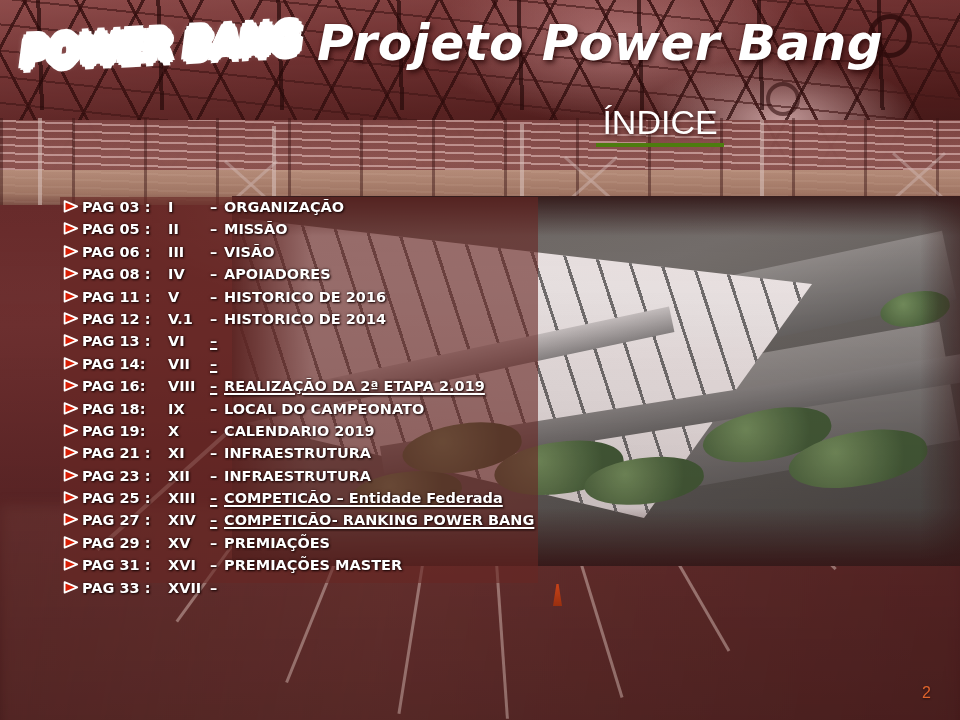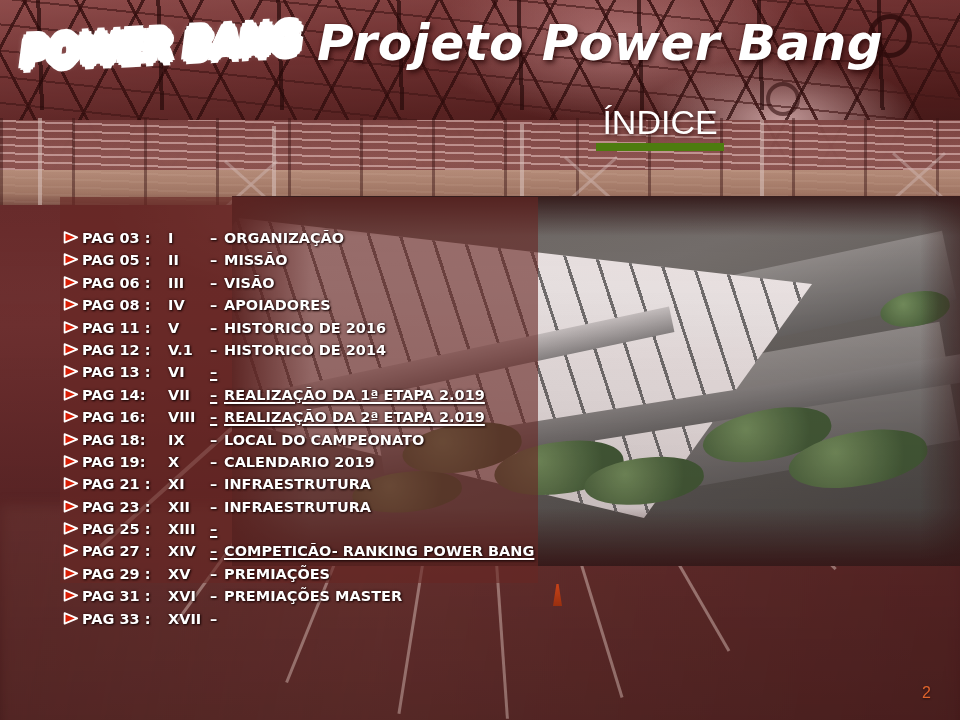--- a/index.html
+++ b/index.html
@@ -214,31 +214,31 @@
     position:absolute;left:520px;top:104px;width:280px;
     text-align:center;
     font-family:"Liberation Sans",sans-serif;
     font-weight:400;
     font-size:34px;line-height:1.1;
     color:#ffffff;
     text-shadow:1px 2px 4px rgba(40,8,8,.7);
   }
   .deck-subtitle span{
     display:inline-block;
-    border-bottom:8px solid #4d7c0f;
+    border-bottom:4px solid #4d7c0f;
     padding:0 6px 2px 6px;
   }
 
   
   .index-panel{
     position:absolute;left:60px;top:197px;width:478px;height:386px;
     background:rgba(104,38,36,.62);
   }
   .index-list{
-    position:absolute;left:60px;top:199px;width:560px;margin-top:31px;
+    position:absolute;left:60px;top:199px;width:560px;
   }
   .index-row{
     display:flex;align-items:baseline;
     height:22.4px;
     font-family:"DejaVu Sans",sans-serif;
     font-weight:700;
     font-size:14.5px;
     color:#ffffff;
     text-shadow:1px 1px 2px rgba(25,5,5,.95), 0 0 3px rgba(25,5,5,.7);
     white-space:nowrap;
@@ -425,21 +425,20 @@
       </div>
       <div class="index-row underlined">
         <span class="bullet">
           <svg width="16" height="13" viewBox="0 0 16 13" aria-hidden="true">
             <path d="M1.6 1.2 L14.2 6.4 L1.6 11.6 Z" fill="#d81e05" stroke="#ffffff" stroke-width="1.8" stroke-linejoin="round"></path>
           </svg>
         </span>
         <span class="col-pag">PAG 14:</span>
         <span class="col-num">VII</span>
         <span class="col-dash">–</span>
-        <span class="col-title">REALIZAÇÃO DA 1ª ETAPA 2.019</span>
       </div>
       <div class="index-row underlined">
         <span class="bullet">
           <svg width="16" height="13" viewBox="0 0 16 13" aria-hidden="true">
             <path d="M1.6 1.2 L14.2 6.4 L1.6 11.6 Z" fill="#d81e05" stroke="#ffffff" stroke-width="1.8" stroke-linejoin="round"></path>
           </svg>
         </span>
         <span class="col-pag">PAG 16:</span>
         <span class="col-num">VIII</span>
         <span class="col-dash">–</span>
@@ -491,20 +490,21 @@
       </div>
       <div class="index-row underlined">
         <span class="bullet">
           <svg width="16" height="13" viewBox="0 0 16 13" aria-hidden="true">
             <path d="M1.6 1.2 L14.2 6.4 L1.6 11.6 Z" fill="#d81e05" stroke="#ffffff" stroke-width="1.8" stroke-linejoin="round"></path>
           </svg>
         </span>
         <span class="col-pag">PAG 25 :</span>
         <span class="col-num">XIII</span>
         <span class="col-dash">–</span>
+        <span class="col-title">COMPETICÃO – Entidade Federada</span>
       </div>
       <div class="index-row underlined">
         <span class="bullet">
           <svg width="16" height="13" viewBox="0 0 16 13" aria-hidden="true">
             <path d="M1.6 1.2 L14.2 6.4 L1.6 11.6 Z" fill="#d81e05" stroke="#ffffff" stroke-width="1.8" stroke-linejoin="round"></path>
           </svg>
         </span>
         <span class="col-pag">PAG 27 :</span>
         <span class="col-num">XIV</span>
         <span class="col-dash">–</span>

